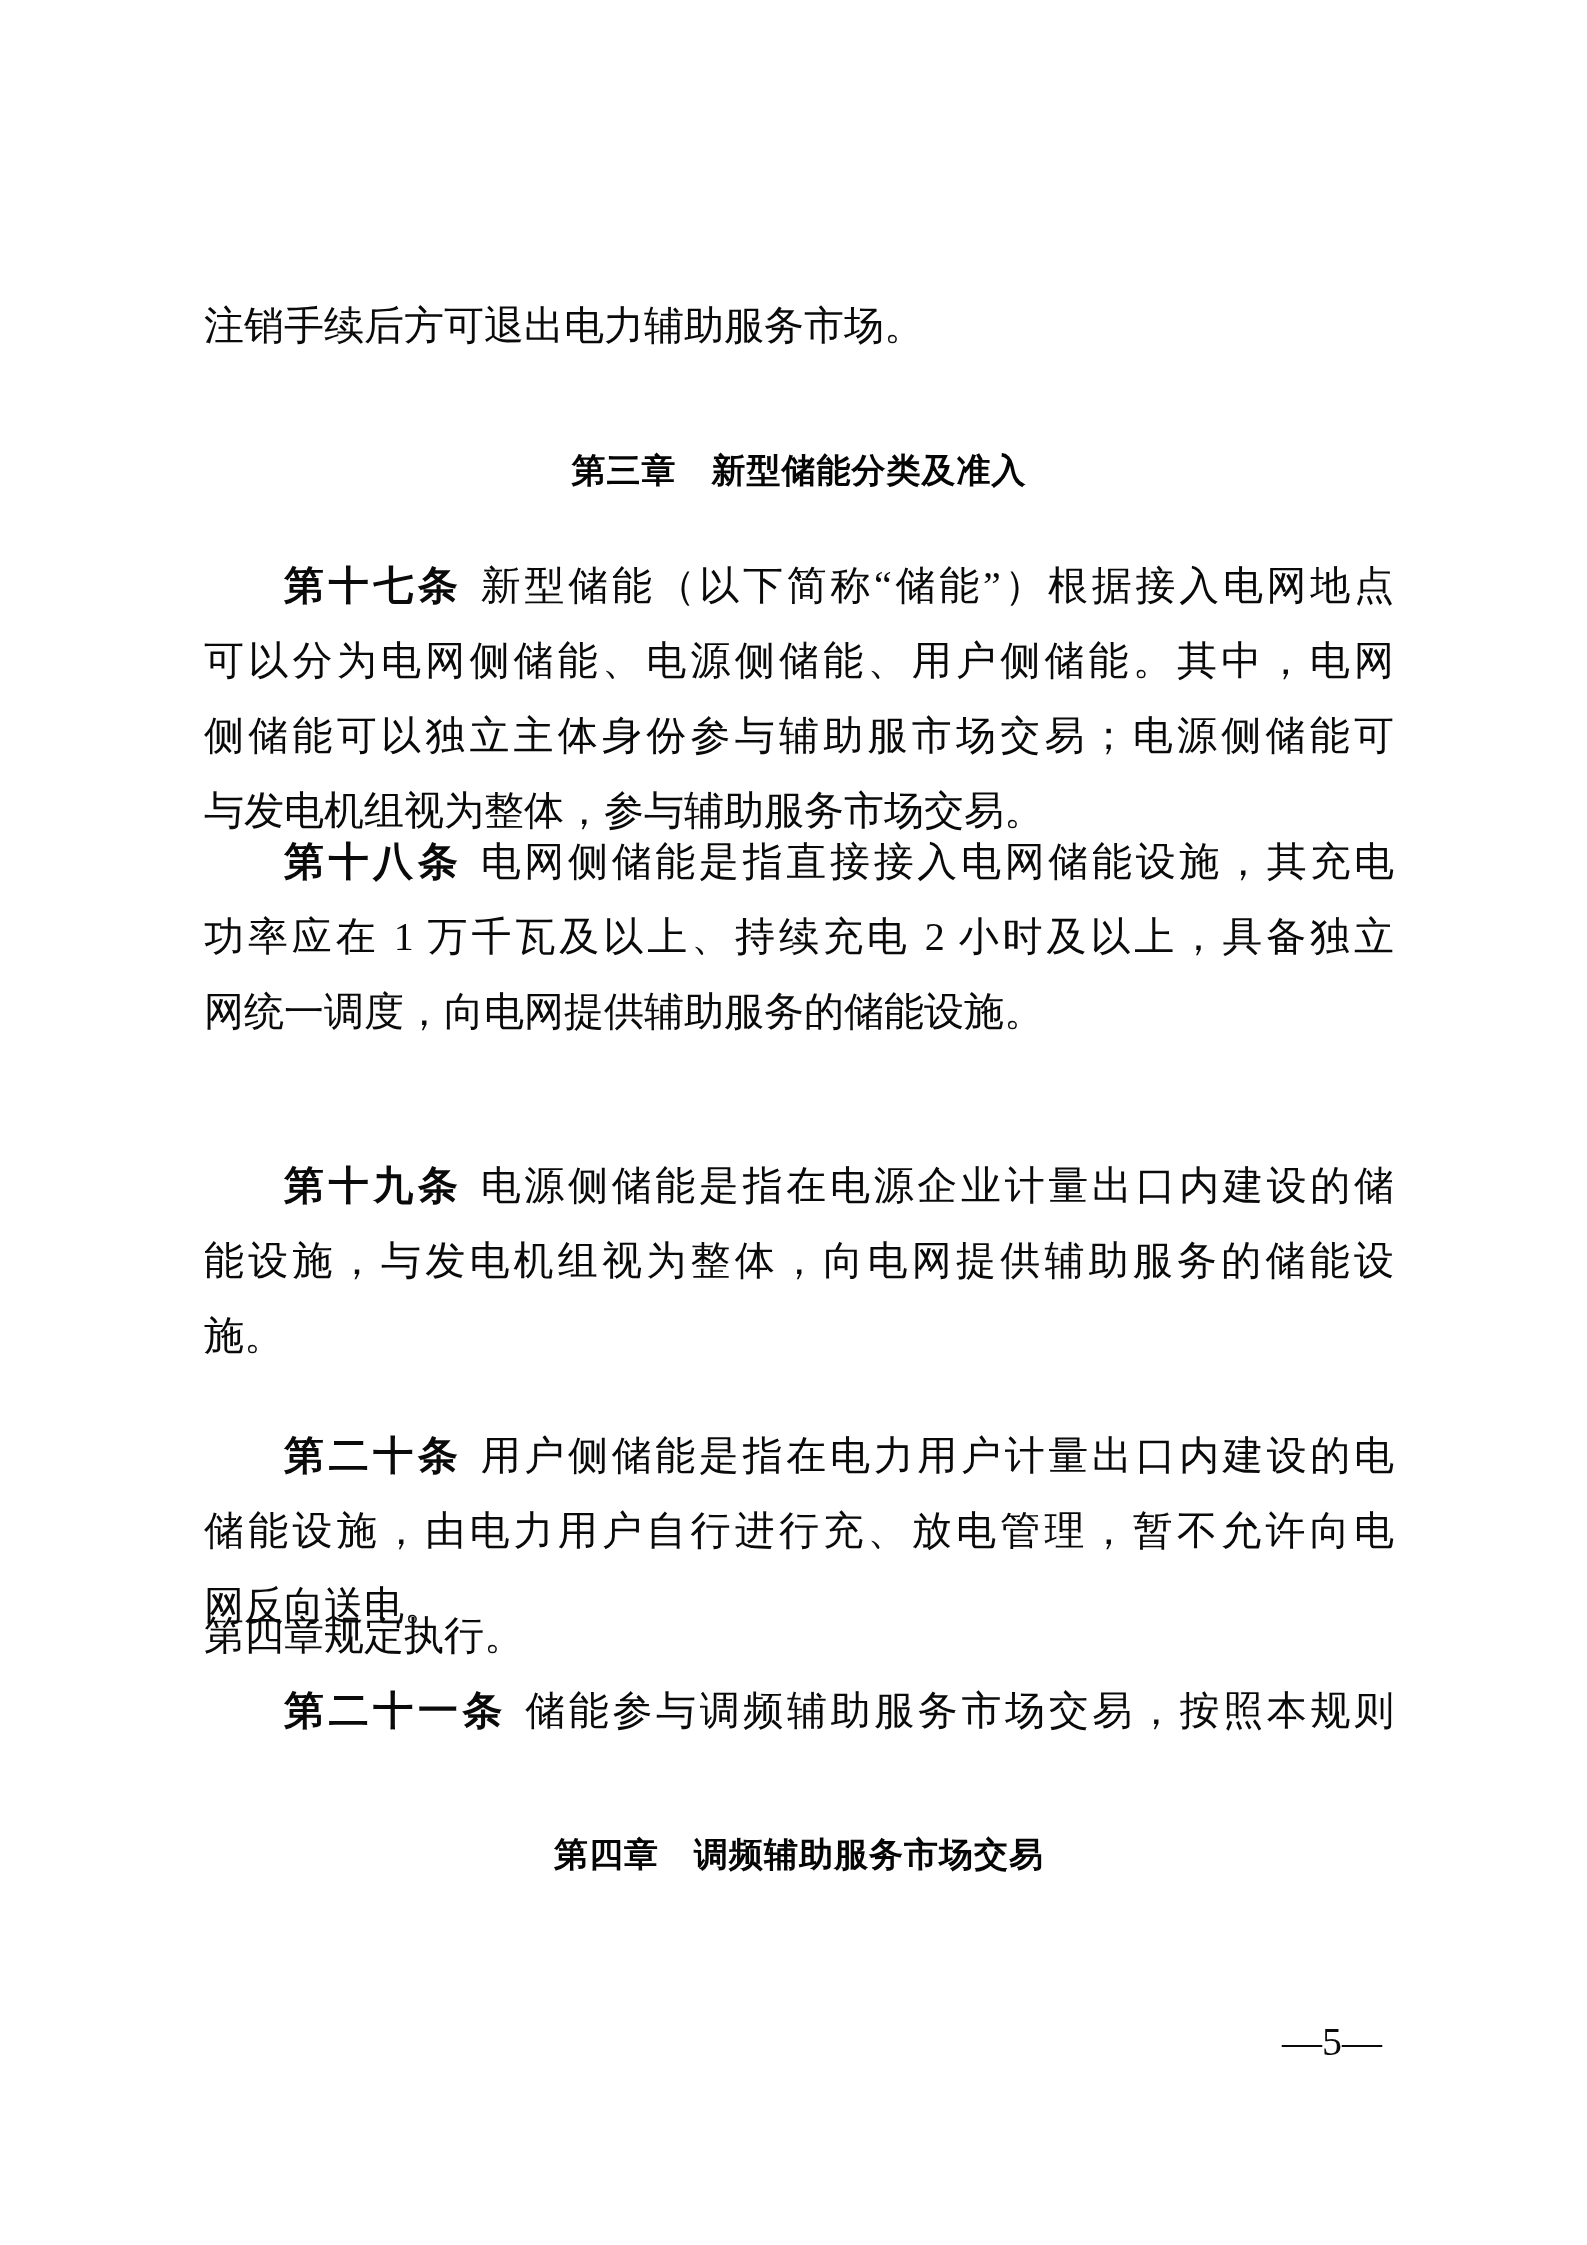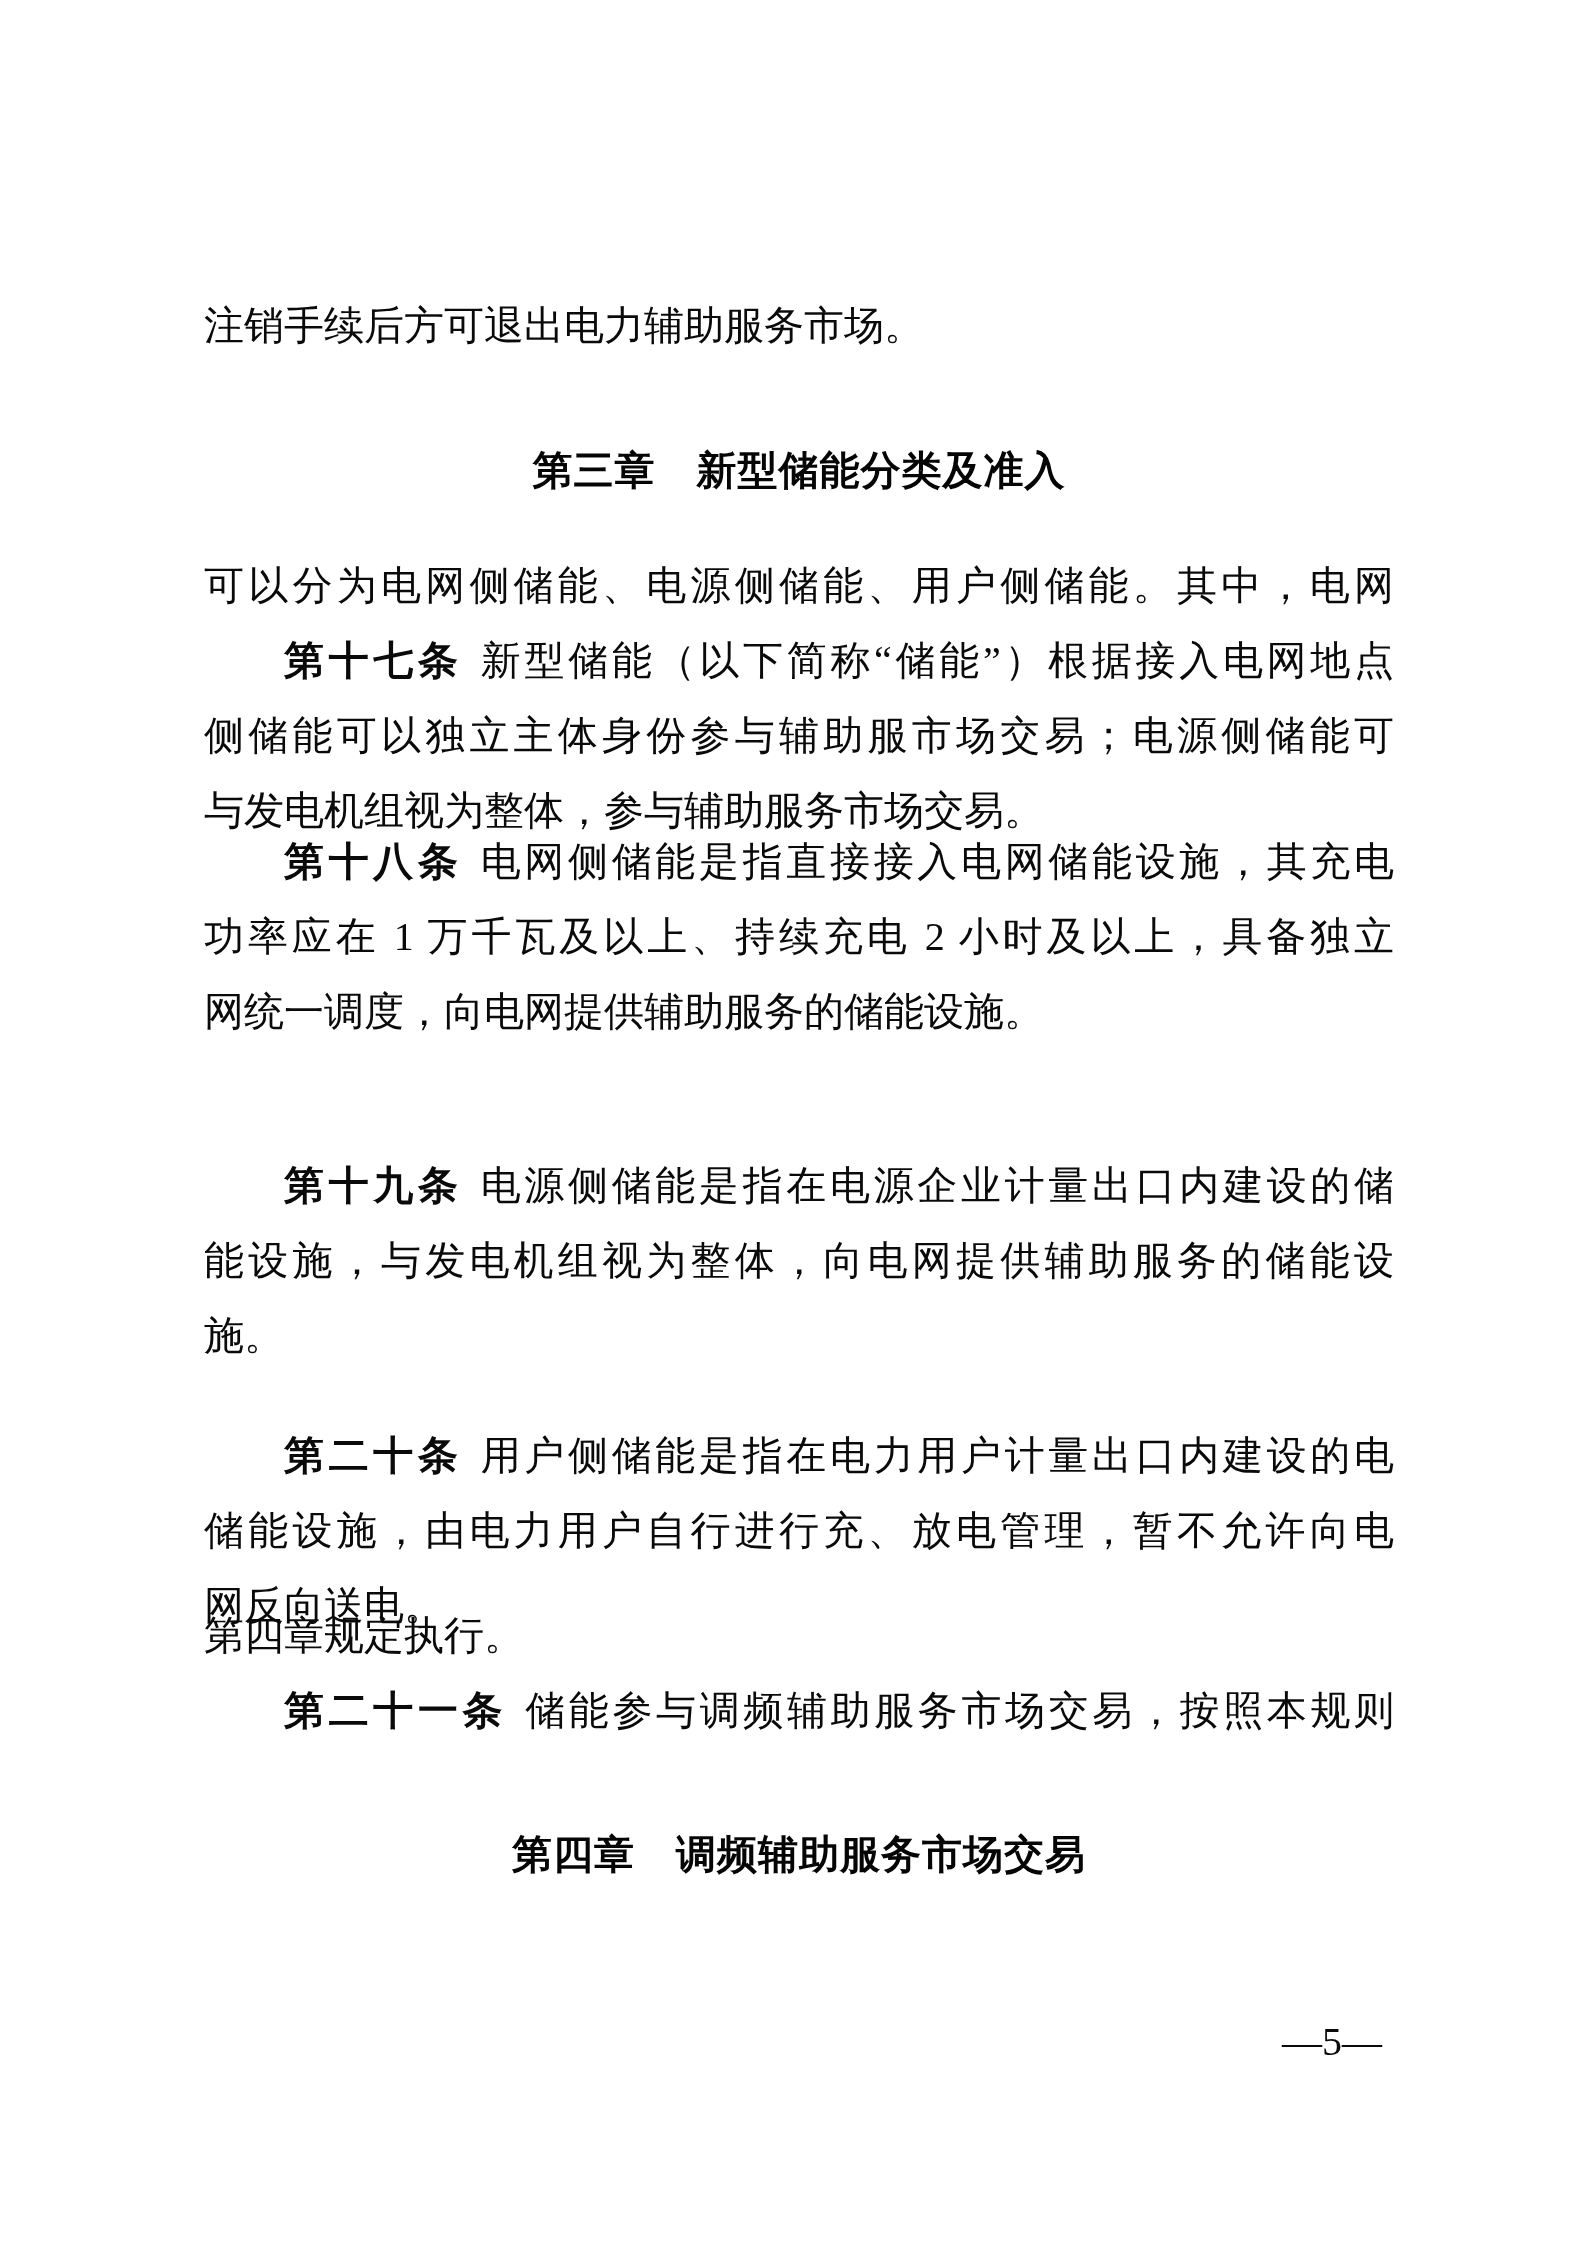--- a/index.html
+++ b/index.html
@@ -43,21 +43,21 @@
     letter-spacing: 1px;
   }
   .heading {
     position: absolute;
     left: 204px;
     width: 1190px;
     text-align: center;
     text-align-last: center;
     font-family: "Liberation Sans", "DejaVu Sans", sans-serif;
     font-weight: 700;
-    font-size: 40px;
+    font-size: 34px;
     line-height: 60px;
     color: #050505;
     letter-spacing: 1px;
   }
   .page-number {
     position: absolute;
     top: 2018px;
     right: 205px;
     font-size: 40px;
     line-height: 48px;
@@ -70,22 +70,22 @@
 
 <div class="page">
 
   <div class="col" style="top:288px">
     <div class="line last">注销手续后方可退出电力辅助服务市场。</div>
   </div>
 
   <div class="heading" style="top:440px">第三章　新型储能分类及准入</div>
 
   <div class="col" style="top:548px">
+    <div class="line indent"><b class="art">第十七条</b><span>新型储能（以下简称“储能”）根据接入电网地点</span></div>
     <div class="line">可以分为电网侧储能、电源侧储能、用户侧储能。其中，电网</div>
-    <div class="line indent"><b class="art">第十七条</b><span>新型储能（以下简称“储能”）根据接入电网地点</span></div>
     <div class="line">侧储能可以独立主体身份参与辅助服市场交易；电源侧储能可</div>
     <div class="line last">与发电机组视为整体，参与辅助服务市场交易。</div>
   </div>
 
   <div class="col" style="top:824px">
     <div class="line indent"><b class="art">第十八条</b><span>电网侧储能是指直接接入电网储能设施，其充电</span></div>
     <div class="line">功率应在 1 万千瓦及以上、持续充电 2 小时及以上，具备独立</div>
     <div class="line last">网统一调度，向电网提供辅助服务的储能设施。</div>
   </div>
 

